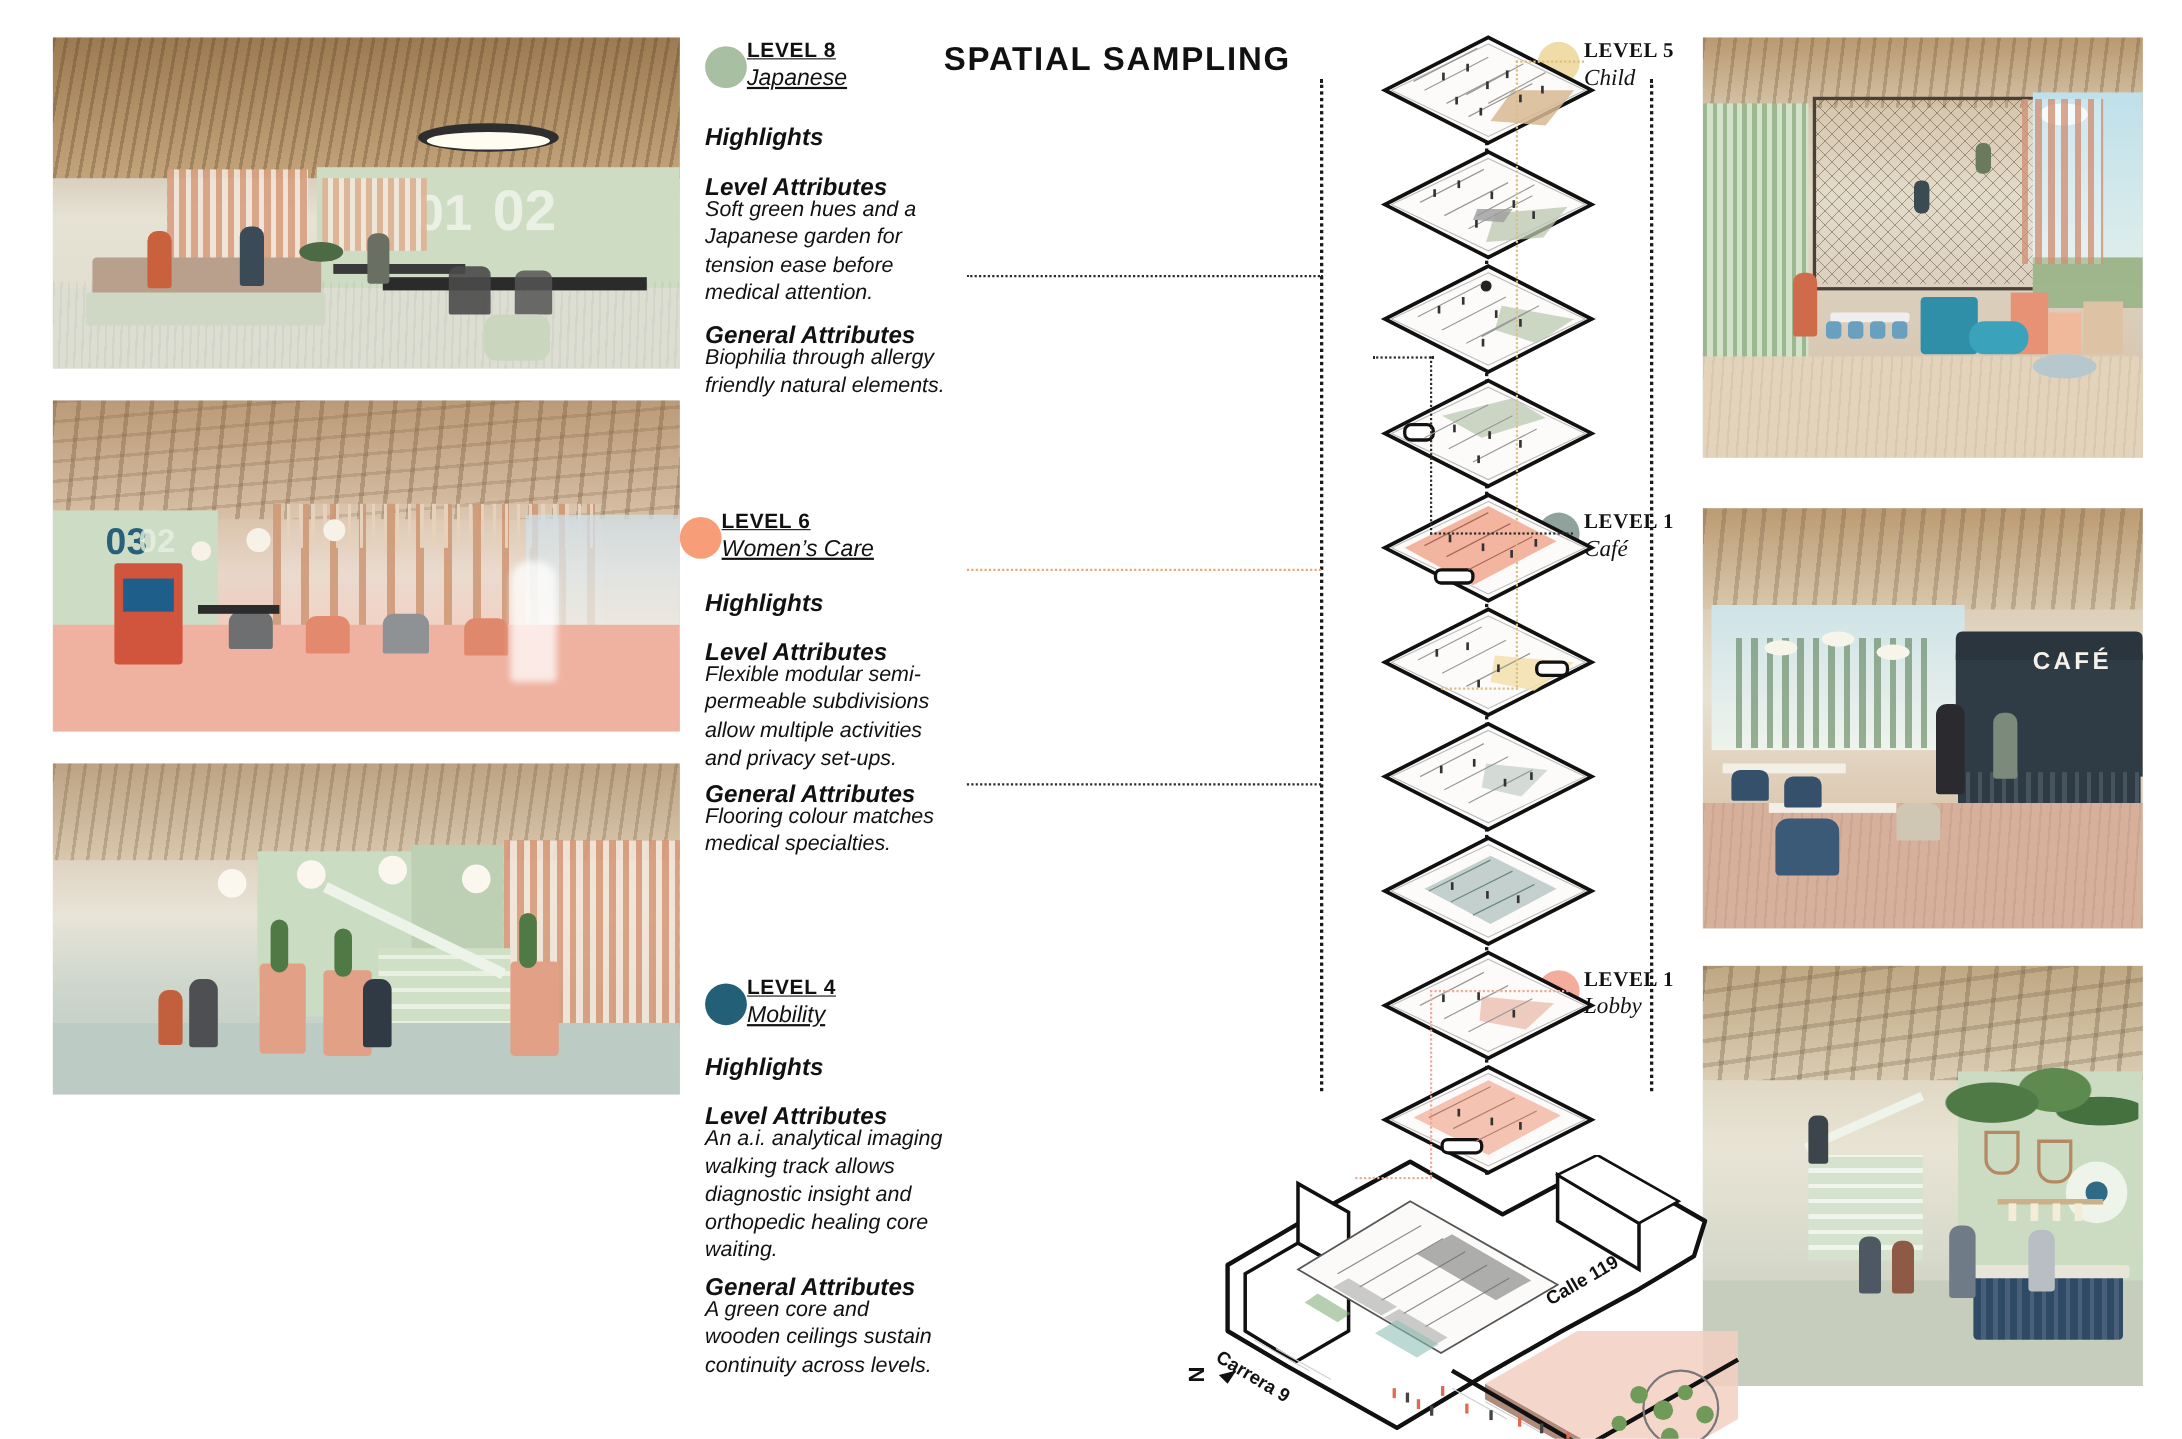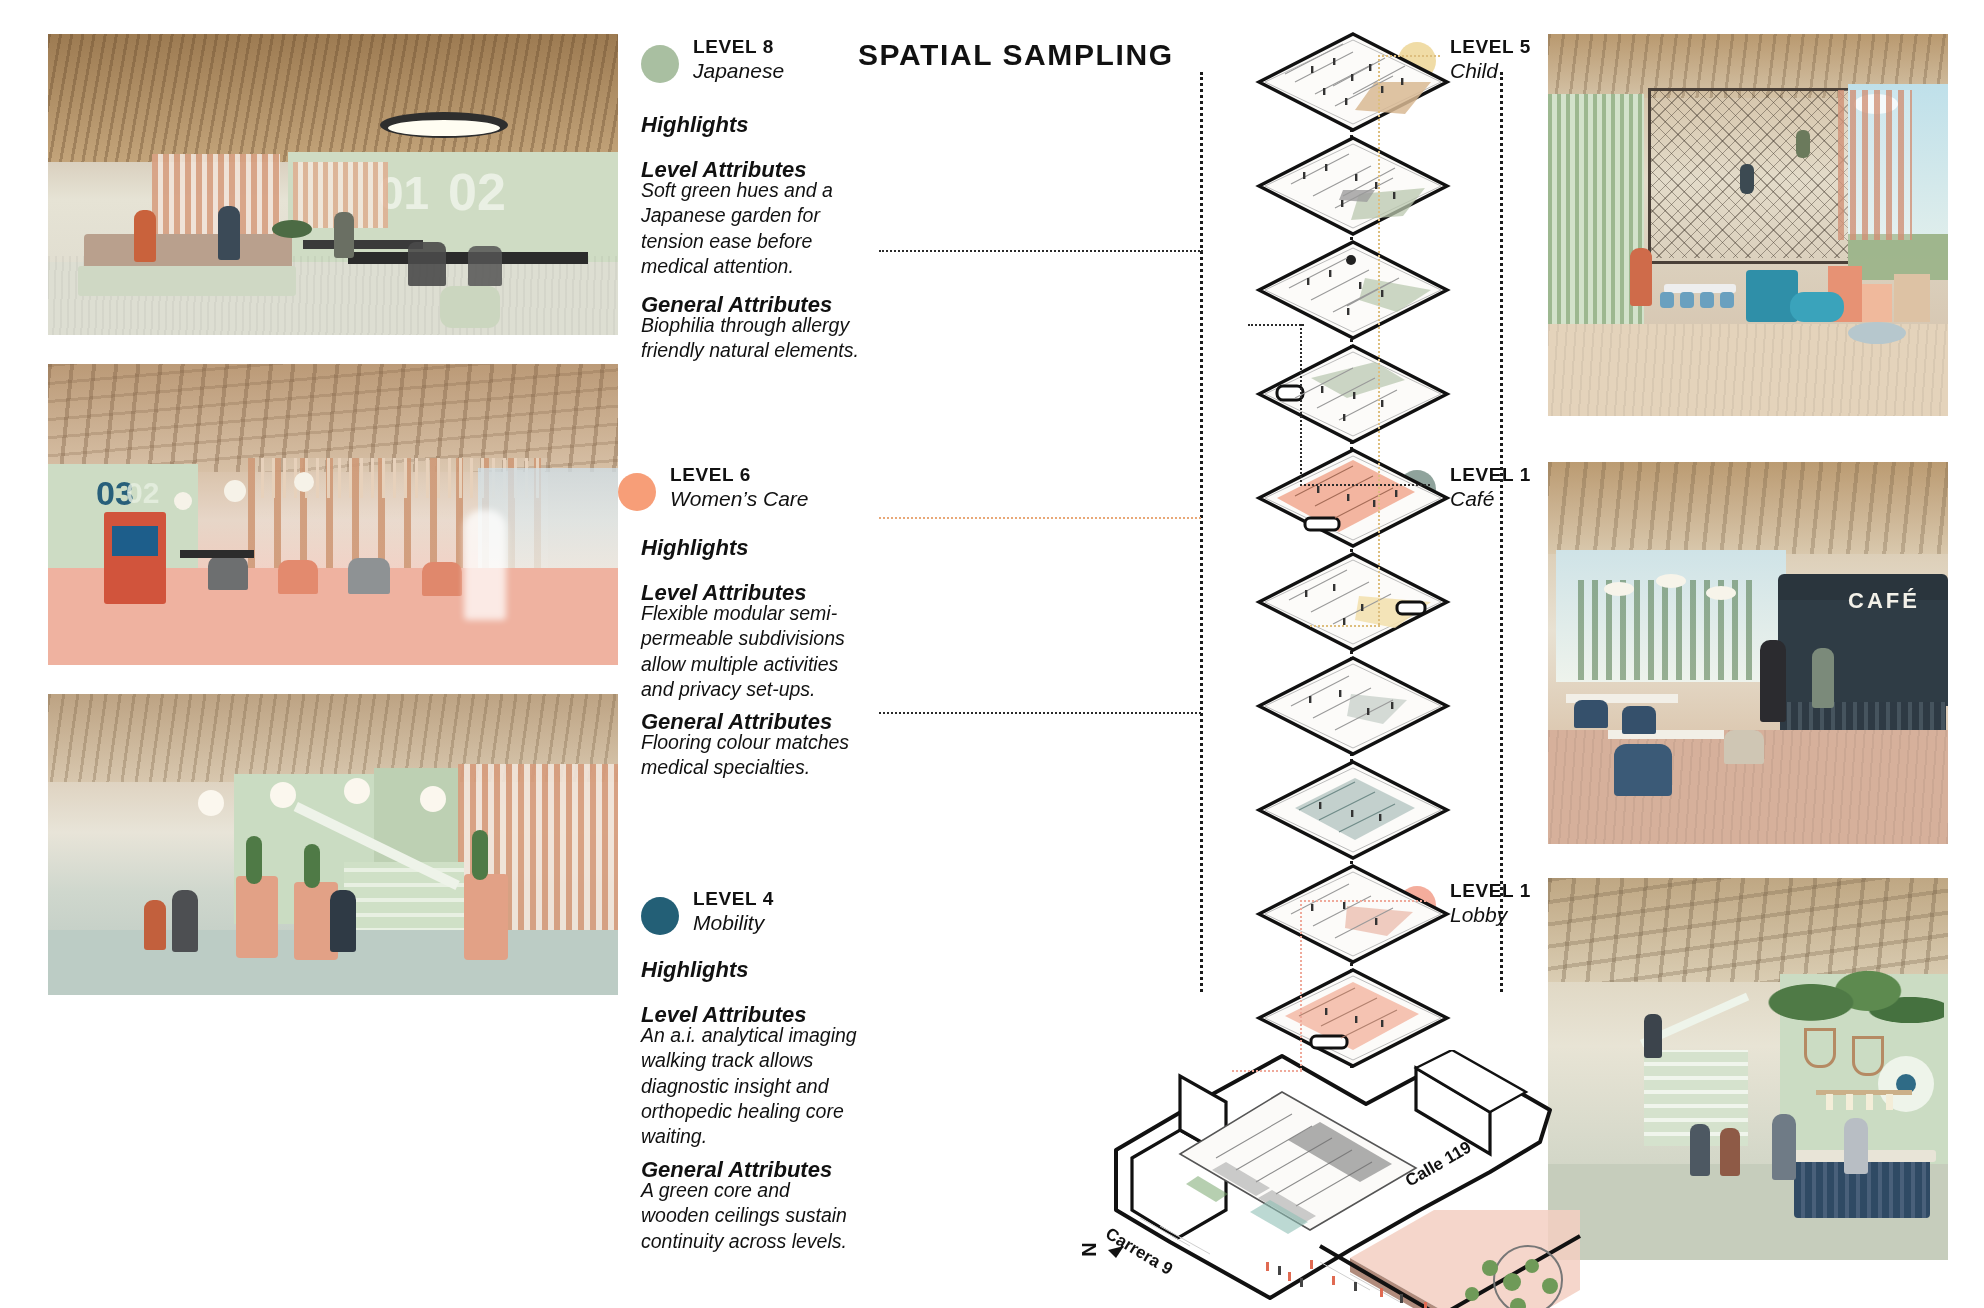--- a/index.html
+++ b/index.html
@@ -4,31 +4,31 @@
 <style>
   html,body{margin:0;padding:0;background:#ffffff;}
   body{width:1984px;height:1308px;position:relative;overflow:hidden;
        font-family:"Liberation Sans","DejaVu Sans",sans-serif;color:#111;}
 
   
   .abs{position:absolute;}
   .photo{position:absolute;overflow:hidden;background:#ddd;}
 
   
-  .lvlhead{position:absolute;display:flex;align-items:flex-end;gap:14px;}
+  .lvlhead{position:absolute;display:flex;align-items:center;text-decoration:underline;}
   .dot{width:38px;height:38px;border-radius:50%;flex:0 0 38px;margin-top:2px;}
   .lvlnum{font-size:19px;font-weight:700;letter-spacing:.6px;line-height:1.15;color:#111;}
   .lvlname{font-size:21px;font-style:italic;font-weight:400;line-height:1.2;color:#111;}
   .secthead{position:absolute;font-size:22px;font-weight:700;font-style:italic;color:#111;}
   .body{position:absolute;font-size:19.5px;font-style:italic;line-height:1.30;color:#111;width:218px;}
 
   .title{position:absolute;font-size:30px;font-weight:700;letter-spacing:1.6px;color:#111;}
 
   
-  .rhead{position:absolute;display:flex;align-items:center;gap:14px;}
+  .rhead{position:absolute;display:flex;align-items:flex-start;gap:4px;font-family:Liberation Serif, serif;}
 
   
   #axo{position:absolute;left:1100px;top:10px;width:520px;height:1290px;}
   .plate{position:absolute;width:150px;height:150px;}
   .plate svg{display:block;}
 
   
   .vdots{position:absolute;border-left:3px dotted #1a1a1a;}
   .conn{position:absolute;height:0;border-top:2.6px dotted #2b2b2b;transform-origin:0 0;}
   .conn.orange{border-top-color:#e8a878;}

